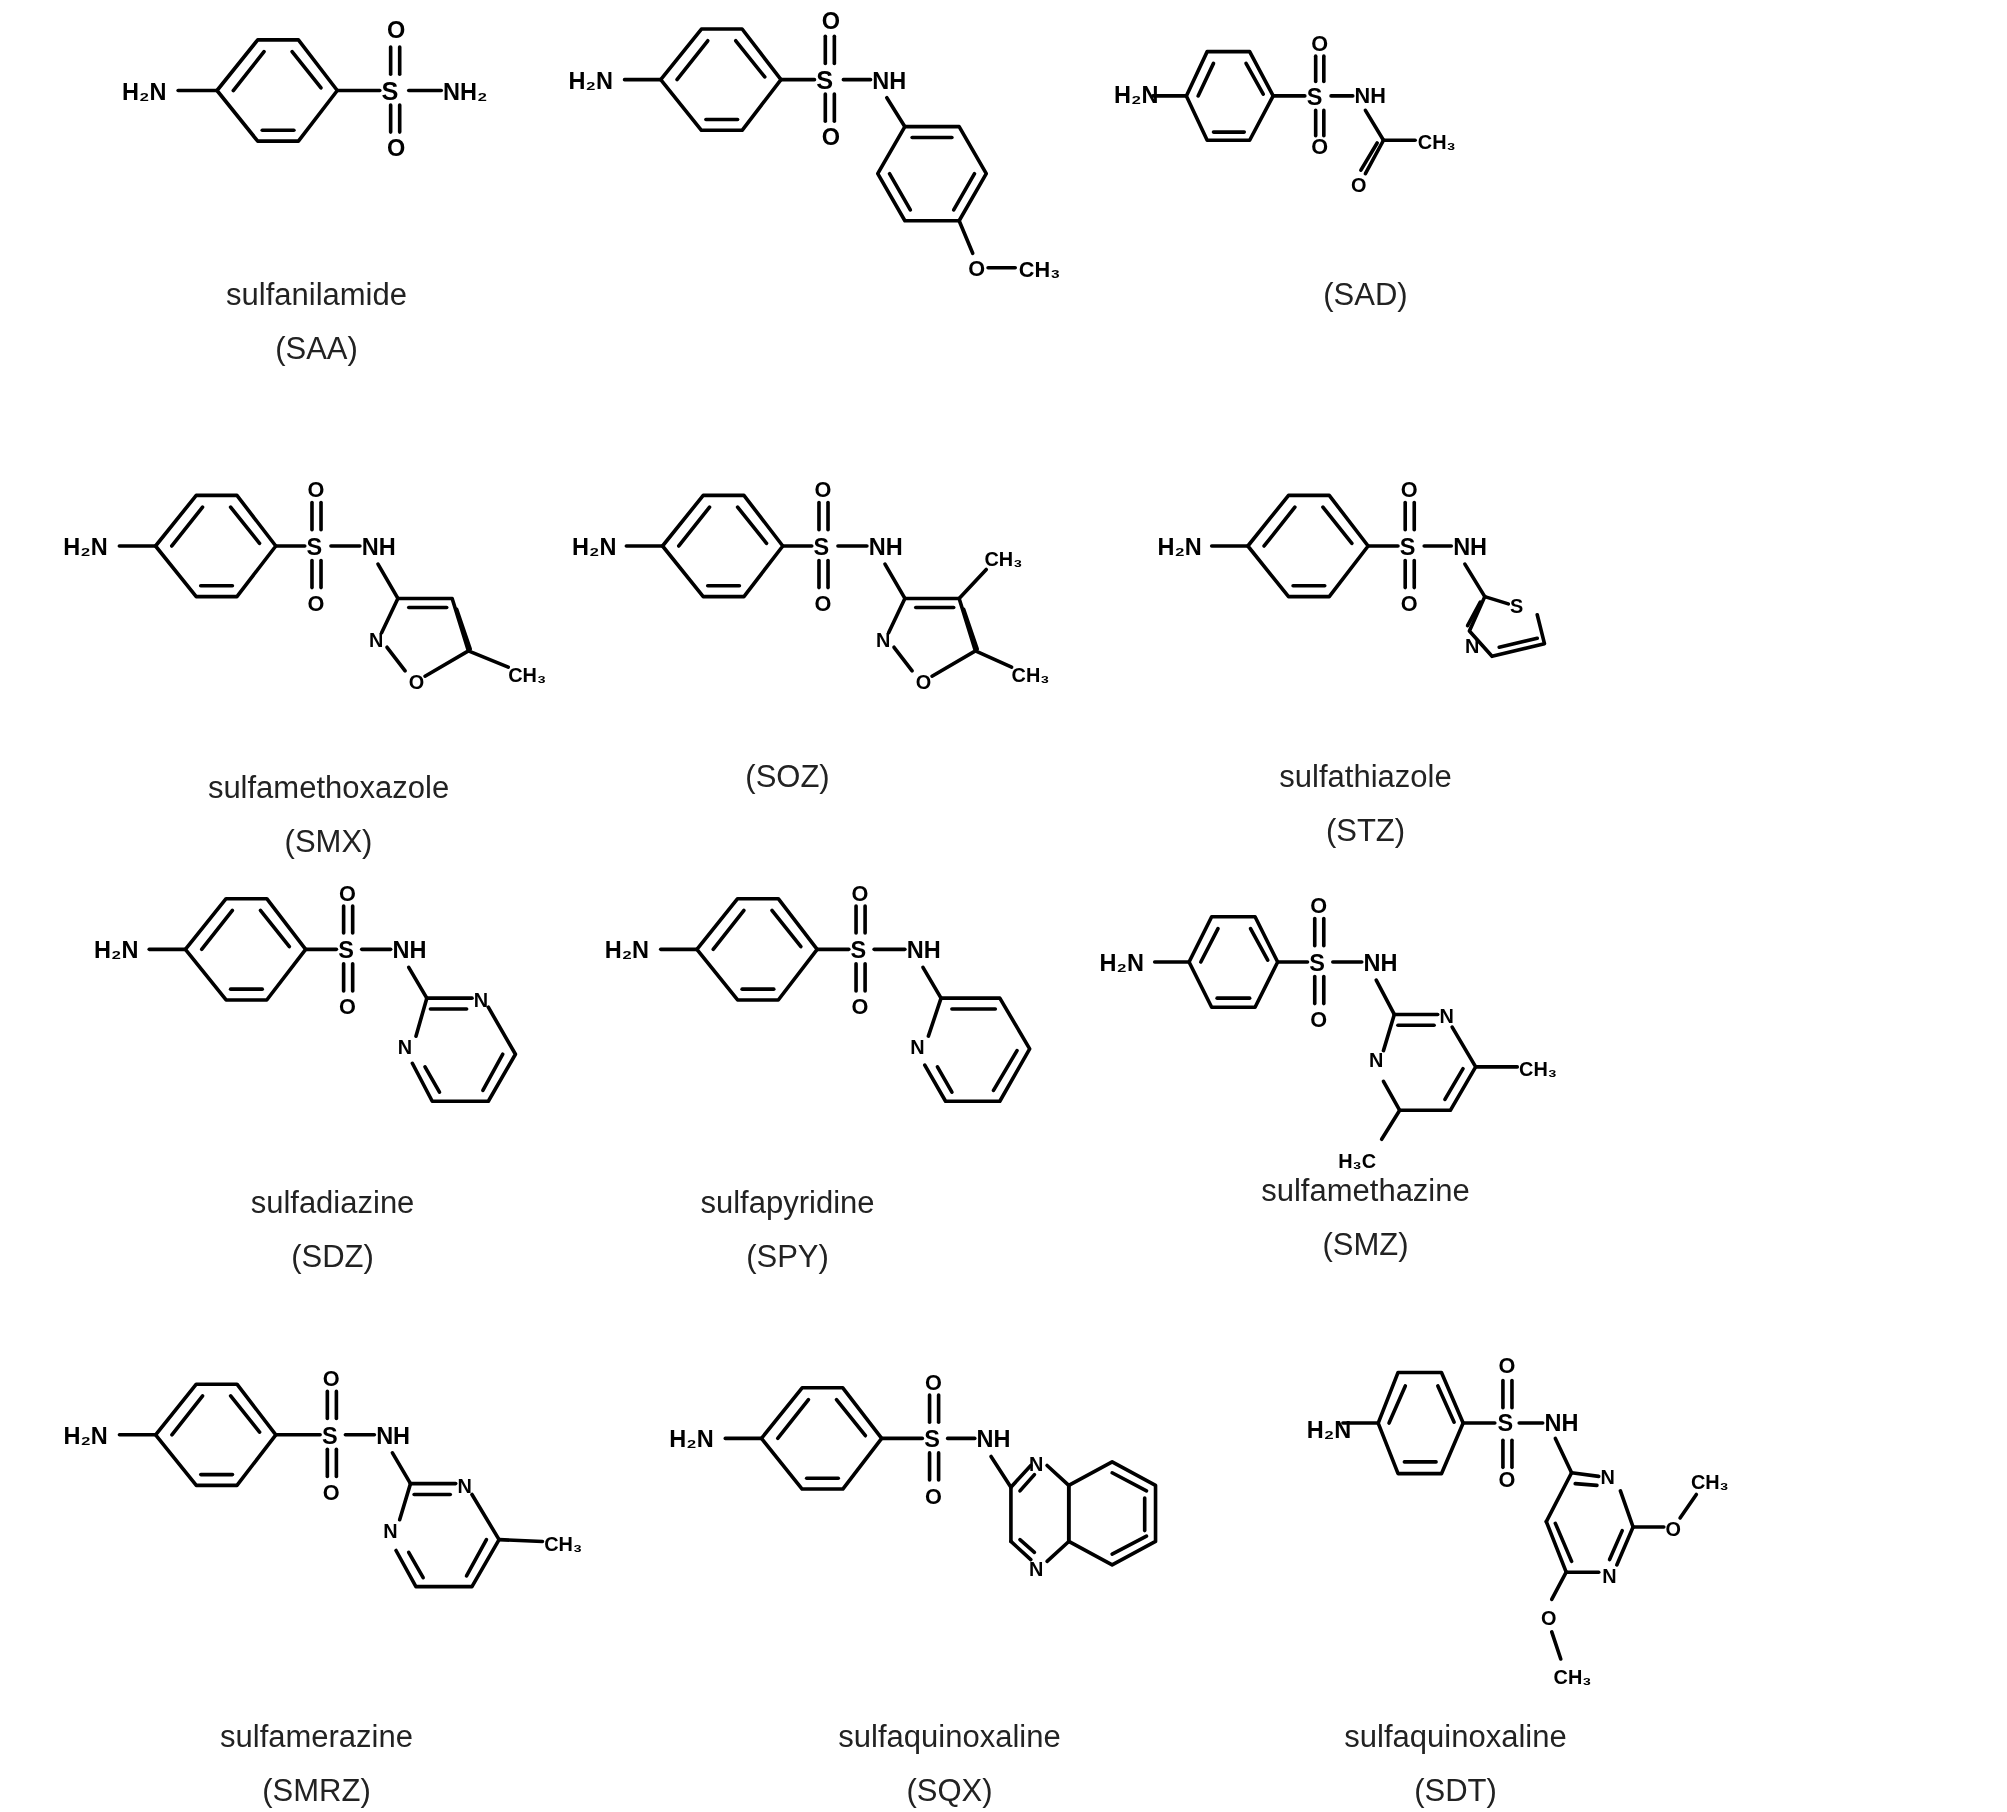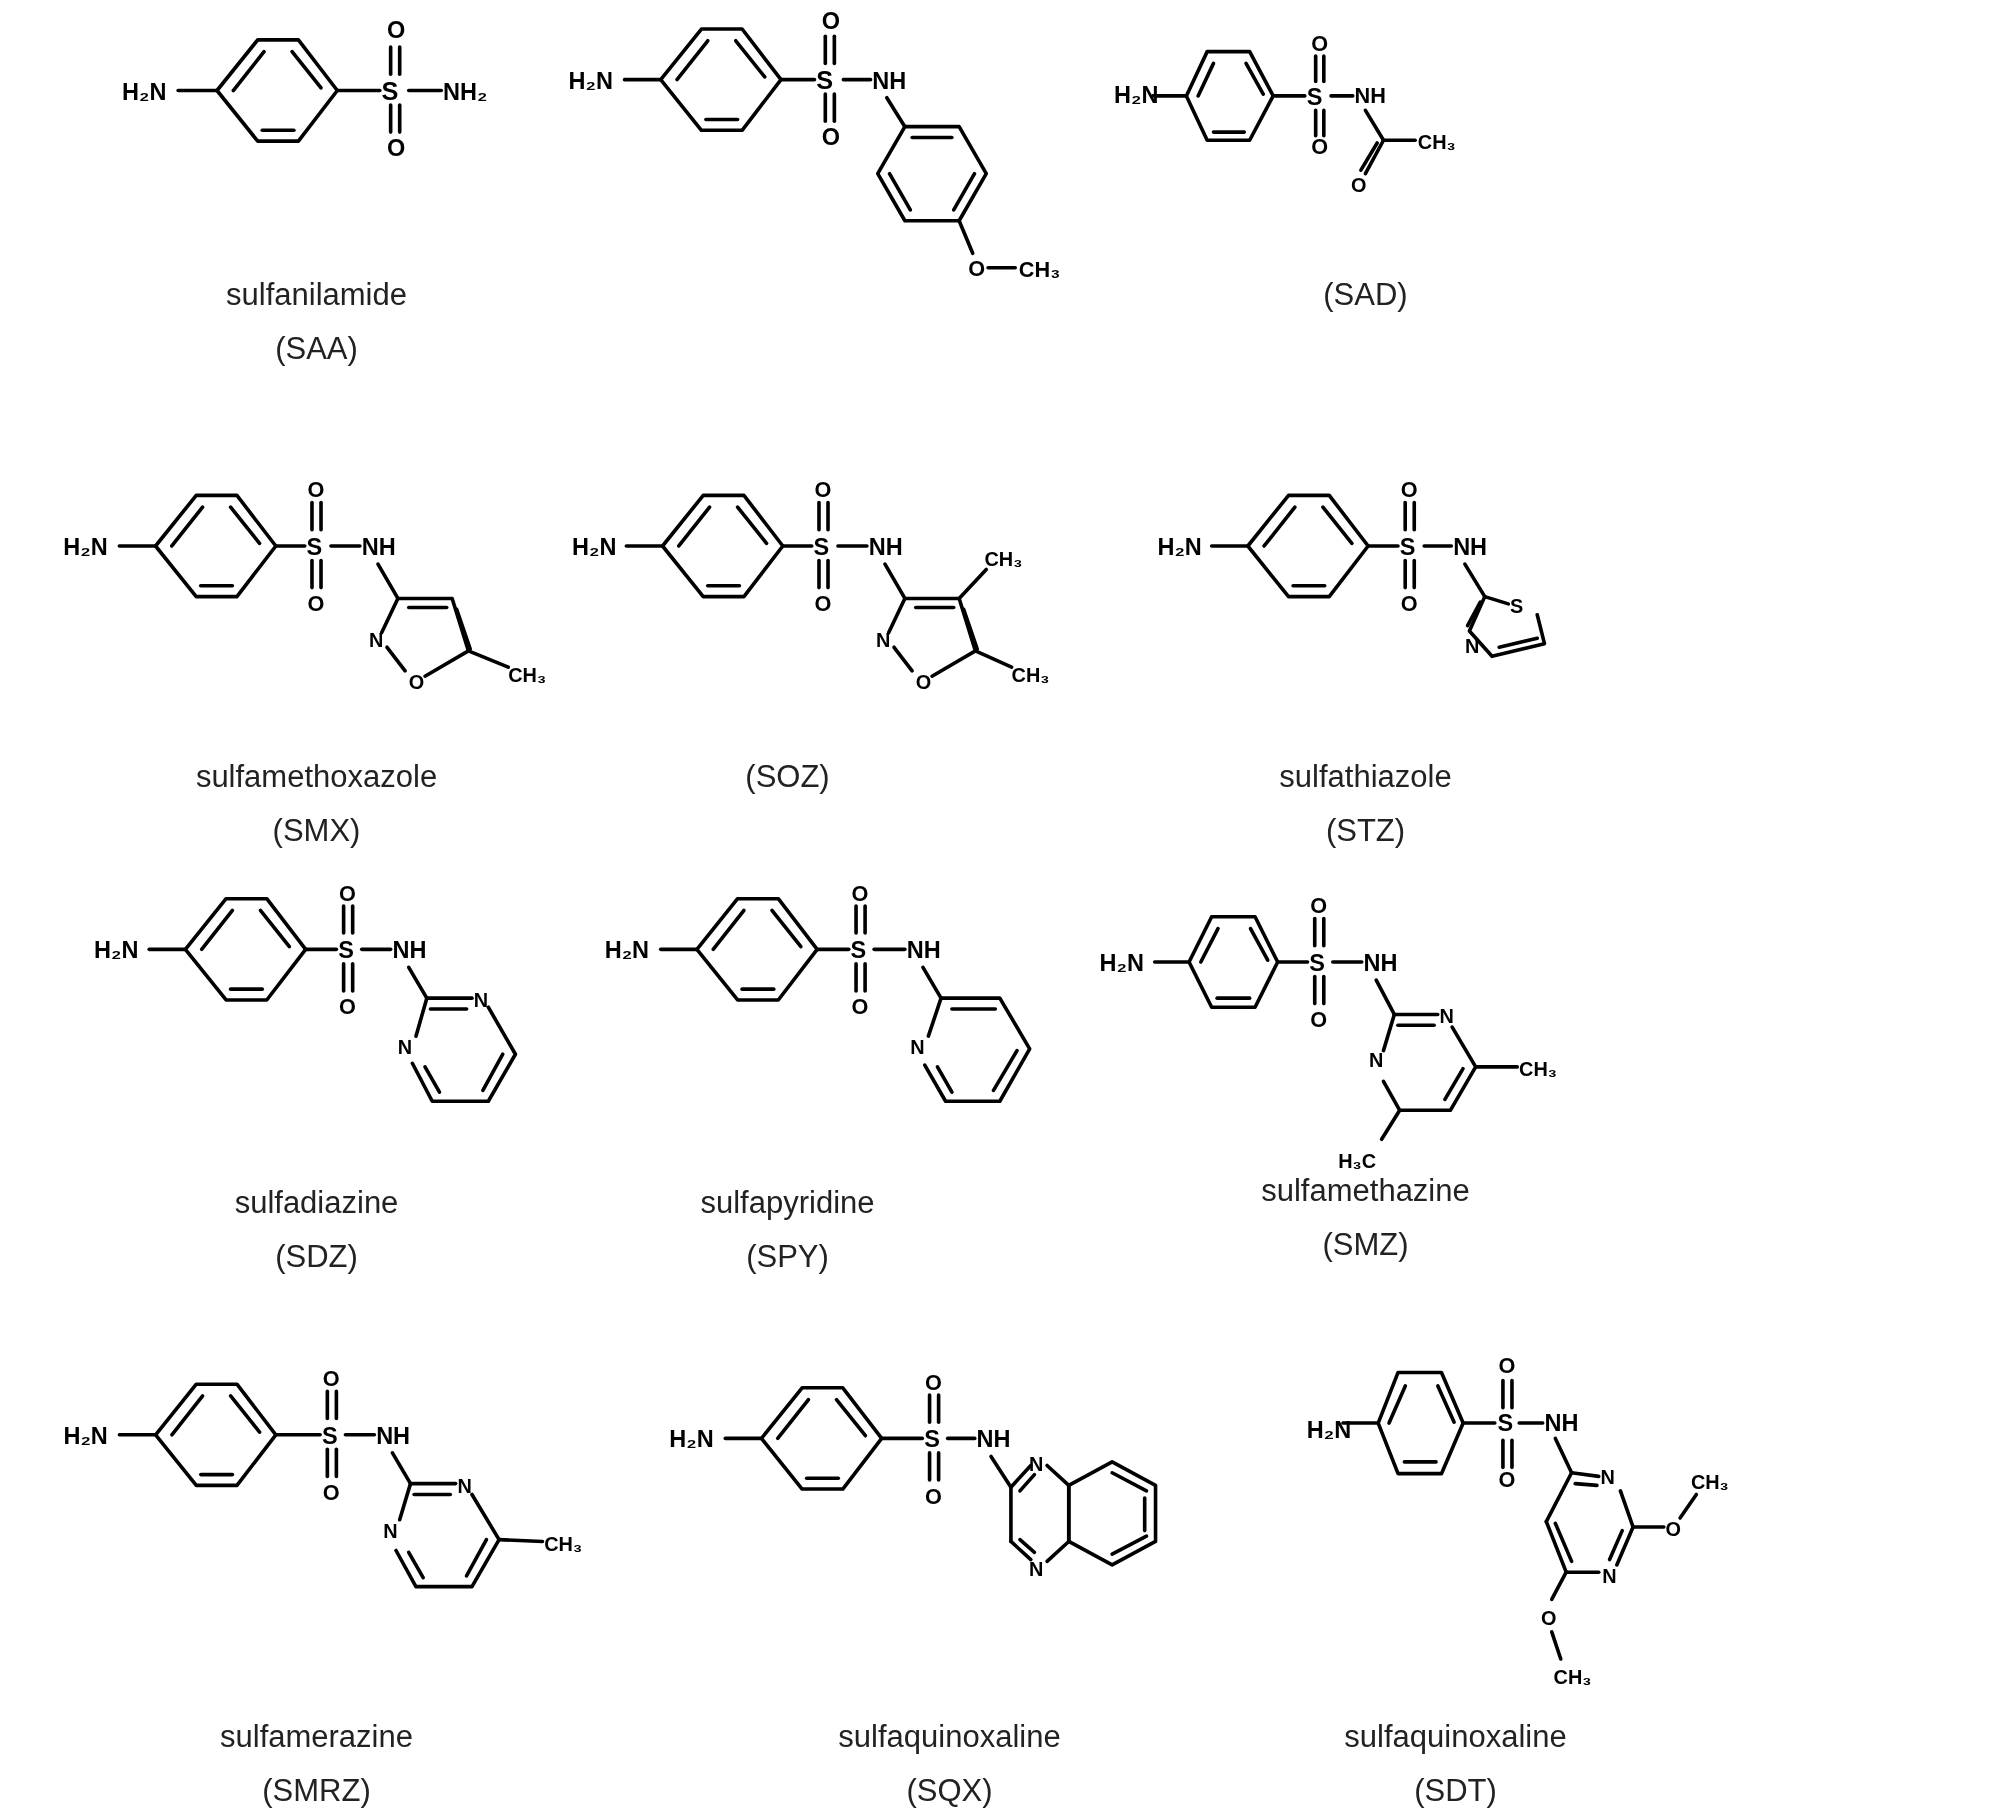--- a/index.html
+++ b/index.html
@@ -119,21 +119,21 @@
     <line x1="418" y1="104" x2="440" y2="142"></line>
     <polyline points="422,180 440,142 500,142 518,200 470,228"></polyline>
     <line x1="452" y1="152" x2="494" y2="152"></line>
       <line x1="505" y1="154" x2="520" y2="198"></line>
     <line x1="428" y1="196" x2="448" y2="222"></line>
     <text x="408" y="196" font-size="22">N</text>
     <text x="452" y="242" font-size="22">O</text>
     <line x1="518" y1="200" x2="562" y2="218"></line>
     <text x="562" y="234" font-size="22">CH₃</text>
   </svg>
-  <div class="cap" style="left:0;top:280px;">
+  <div class="cap" style="left:0;top:291px;padding-left:12px;">
       <div>sulfamethoxazole</div>
       <div>(SMX)</div>
     </div>
 </div>
 
 <div class="cell" style="left:507px;top:470px;width:633px;height:407px;">
   <svg width="633" height="407" viewBox="0 0 700 450">
     <text x="72" y="94" font-size="26">H₂N</text>
     <line x1="132" y1="84" x2="172" y2="84"></line>
     <polygon points="172,84 217,28 262,28 305,84 262,140 217,140"></polygon>
@@ -220,21 +220,21 @@
     <line x1="452" y1="100" x2="472" y2="134"></line>
     <polyline points="472,134 522,134"></polyline>
       <line x1="476" y1="146" x2="516" y2="146"></line>
     <text x="524" y="144" font-size="22">N</text>
     <polyline points="540,144 570,196 540,248 478,248 456,206"></polyline>
     <line x1="556" y1="196" x2="534" y2="236"></line>
       <line x1="470" y1="210" x2="486" y2="238"></line>
     <line x1="472" y1="134" x2="460" y2="176"></line>
     <text x="440" y="196" font-size="22">N</text>
   </svg>
-  <div class="cap" style="left:0;top:299px;">
+  <div class="cap" style="left:16px;top:299px;">
       <div>sulfadiazine</div>
       <div>(SDZ)</div>
     </div>
 </div>
 
 <div class="cell" style="left:507px;top:877px;width:633px;height:425px;">
   <svg width="633" height="425" viewBox="0 0 700 470">
     <text x="108" y="90" font-size="26">H₂N</text>
     <line x1="170" y1="80" x2="210" y2="80"></line>
     <polygon points="210,80 255,24 300,24 343,80 300,136 255,136"></polygon>

